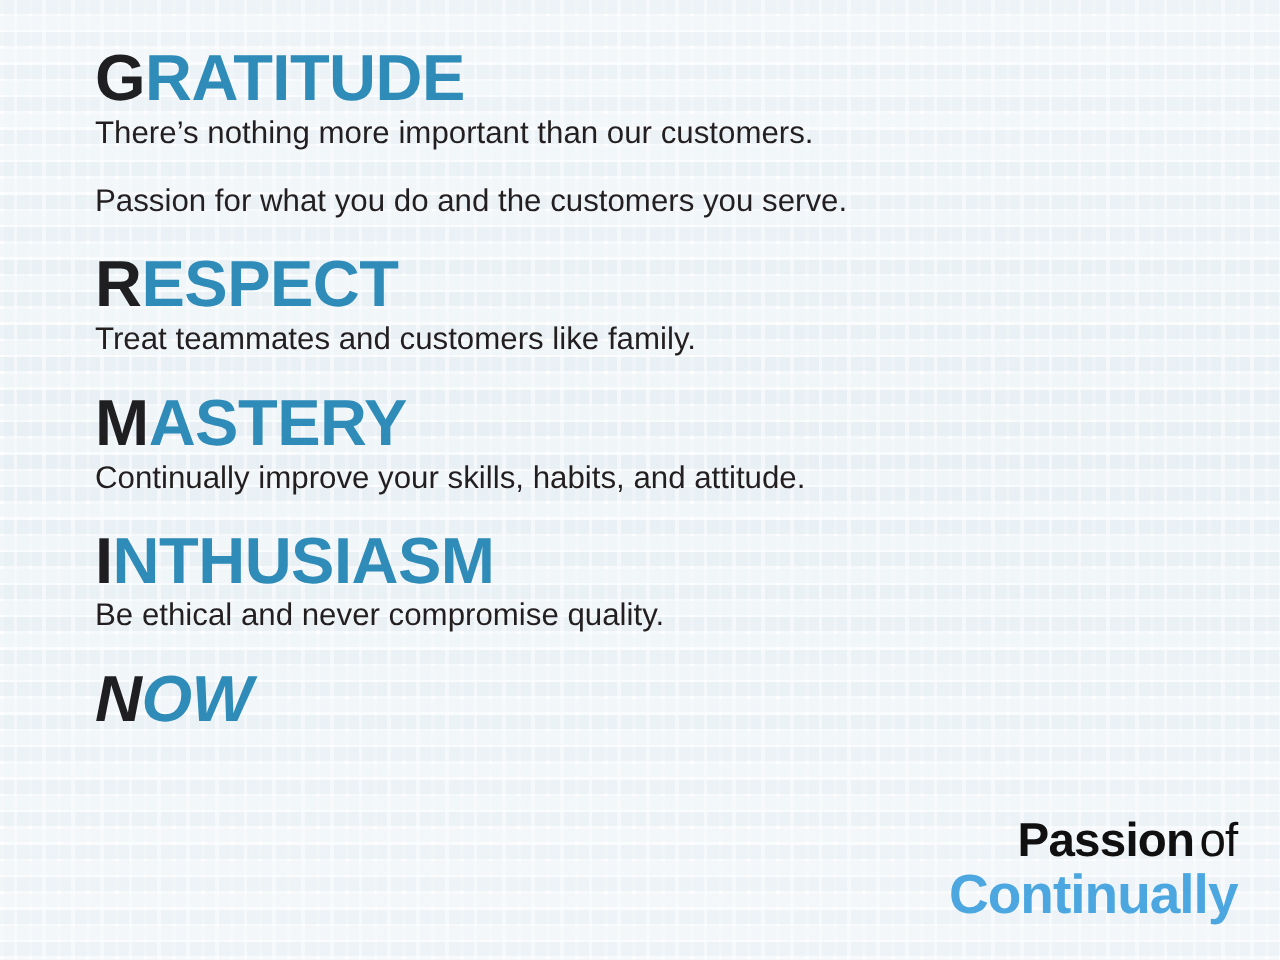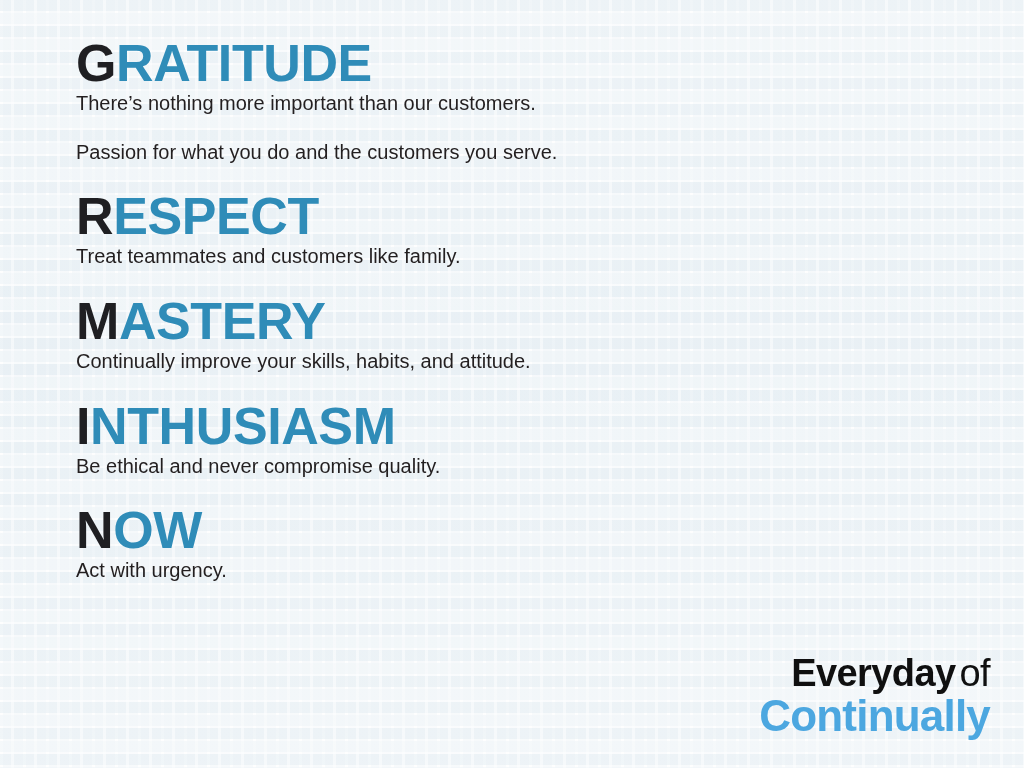--- a/index.html
+++ b/index.html
@@ -97,41 +97,42 @@
     width: 900px;
     z-index: 4;
   }
 
   .value-block {
     margin-bottom: 25px;
   }
 
   .value-block:last-child {
     margin-bottom: 0;
+    font-style: italic;
   }
 
   .value-heading {
     font-family: "Liberation Sans", "DejaVu Sans", sans-serif;
     font-weight: 700;
     font-size: 52px;
     line-height: 1.04;
     letter-spacing: -0.4px;
     color: #2f8cb8;
     margin: 0 0 2px 0;
     white-space: nowrap;
   }
 
   .value-heading .initial {
     color: #1f1f22;
   }
 
   .value-desc {
     font-family: "Liberation Sans", "DejaVu Sans", sans-serif;
     font-weight: 400;
-    font-size: 20px;
+    font-size: 25px;
     line-height: 1.18;
     color: #231f20;
     margin: 0;
     white-space: nowrap;
   }
 
   
   .logo {
     position: absolute;
     right: 34px;
@@ -201,23 +202,22 @@
     <div class="value-block">
     </div>
 
     <div class="value-block">
       <div class="value-heading"><span class="initial">I</span><span class="remainder">NTHUSIASM</span></div>
       <p class="value-desc">Be ethical and never compromise quality.</p>
     </div>
 
     <div class="value-block">
       <div class="value-heading"><span class="initial">N</span><span class="remainder">OW</span></div>
-      <p class="value-desc">Act with urgency.</p>
     </div>
 
   </div>
 
   <div class="logo">
-    <div class="logo-line1"><span class="logo-brand">Everyday</span><span class="logo-of">of</span></div>
+    <div class="logo-line1"><span class="logo-brand">Passion</span><span class="logo-of">of</span></div>
     <div class="logo-line2">Continually</div>
   </div>
 
 </div>
 
 </body></html>

